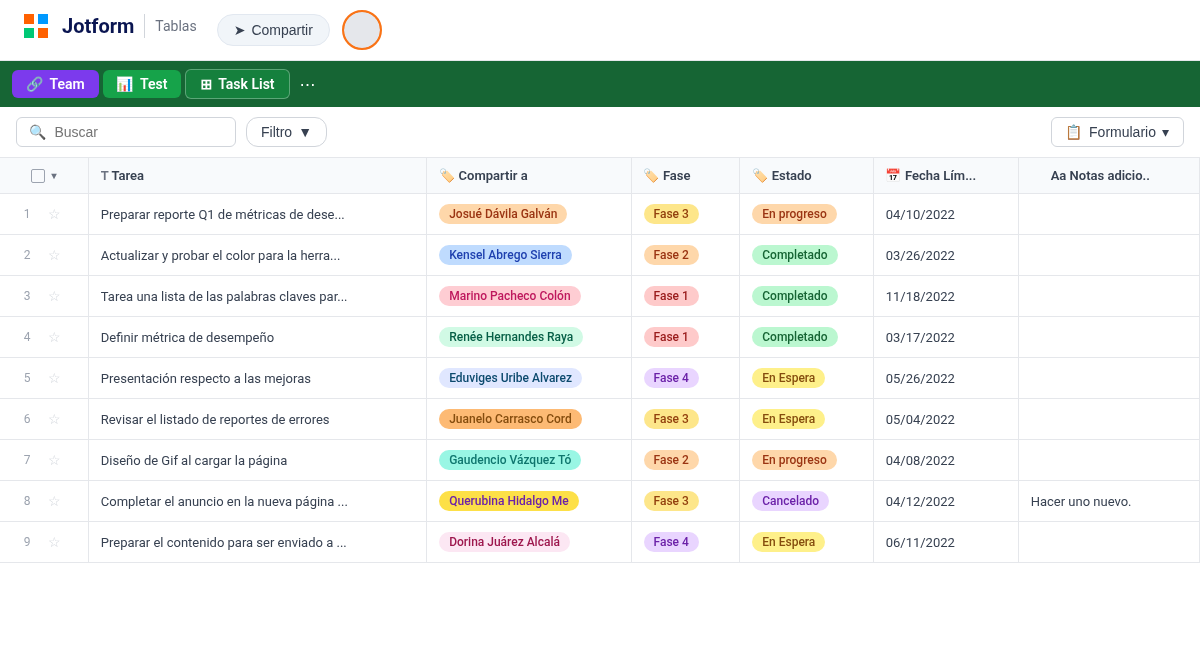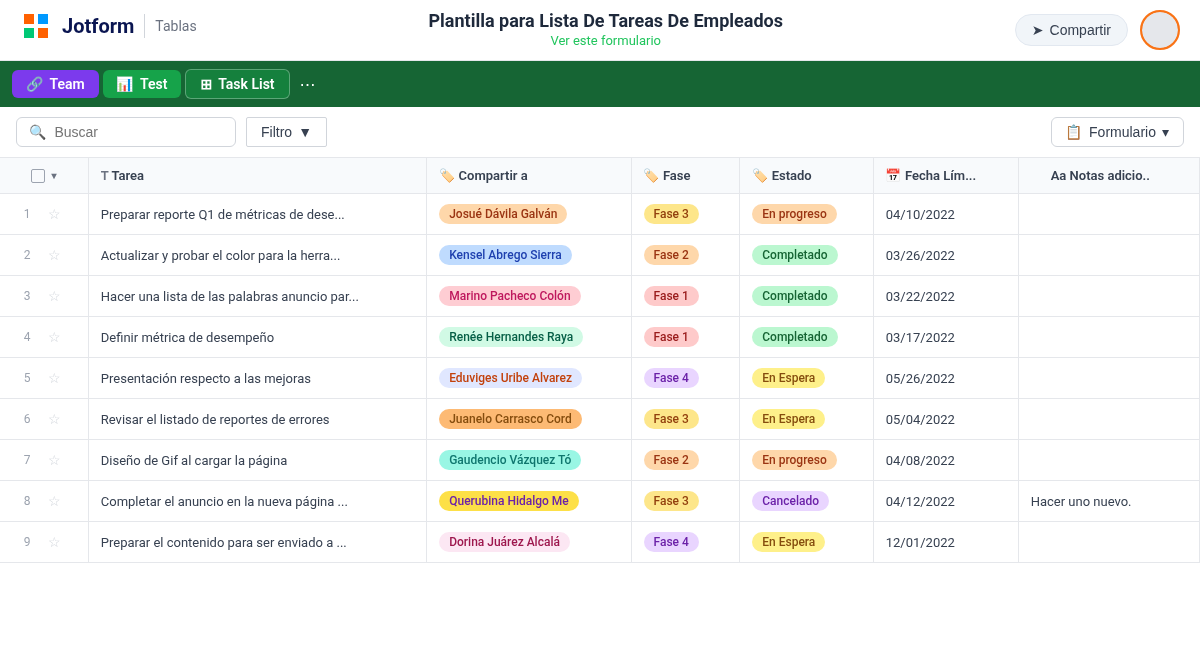--- a/index.html
+++ b/index.html
@@ -147,21 +147,21 @@
       font-size: 14px;
       color: #6b7280;
       background: transparent;
       width: 100%;
     }
     .filter-btn {
       display: flex;
       align-items: center;
       gap: 6px;
       border: 1px solid #d1d5db;
-      border-radius: 2px;
+      border-radius: 12px;
       padding: 6px 14px;
       cursor: pointer;
       background: #fff;
       font-size: 14px;
       color: #374151;
     }
     .toolbar-spacer { flex: 1; }
     .formulario-btn {
       display: flex;
       align-items: center;
@@ -267,24 +267,20 @@
       <polygon points="4,4 14,4 14,14 4,14" fill="#FF6100"></polygon>
       <polygon points="18,4 28,4 28,14 18,14" fill="#0099FF"></polygon>
       <polygon points="4,18 14,18 14,28 4,28" fill="#00C875"></polygon>
       <polygon points="18,18 28,18 28,28 18,28" fill="#FF6100"></polygon>
     </svg>
     <span class="logo-text">Jotform</span>
     <div class="divider-v"></div>
     <span class="tablas-label">Tablas</span>
   </div>
 
-  <div class="header-title-area">
-    <div class="header-title">Plantilla para Lista De Tareas De Empleados</div>
-    <div class="header-subtitle">Ver este formulario</div>
-  </div>
 
   <div class="header-actions">
     <button class="share-button">
       <span>➤</span>
       <span>Compartir</span>
     </button>
     <div class="avatar">
       <div class="avatar-inner"></div>
     </div>
   </div>
@@ -413,33 +409,33 @@
     </td>
   </tr>
         <tr>
     <td class="checkbox-cell">
       <div class="row-controls">
         <span class="row-num">3</span>
         <span class="star-icon">☆</span>
       </div>
     </td>
     <td>
-      <span>Hacer una lista de las palabras anuncio par...</span>
+      <span>Tarea una lista de las palabras claves par...</span>
     </td>
     <td>
       <span class="badge" style="background:#fecdd3;color:#be185d">Marino Pacheco Colón</span>
     </td>
     <td>
       <span class="badge" style="background:#fecaca;color:#991b1b">Fase 1</span>
     </td>
     <td>
       <span class="badge" style="background:#bbf7d0;color:#166534">Completado</span>
     </td>
     <td>
-      <span>03/22/2022</span>
+      <span>11/18/2022</span>
     </td>
     <td>
       <span></span>
     </td>
   </tr>
         <tr>
     <td class="checkbox-cell">
       <div class="row-controls">
         <span class="row-num">4</span>
         <span class="star-icon">☆</span>
@@ -468,21 +464,21 @@
     <td class="checkbox-cell">
       <div class="row-controls">
         <span class="row-num">5</span>
         <span class="star-icon">☆</span>
       </div>
     </td>
     <td>
       <span>Presentación respecto a las mejoras</span>
     </td>
     <td>
-      <span class="badge" style="background:#e0e7ff;color:#c2410c">Eduviges Uribe Alvarez</span>
+      <span class="badge" style="background:#e0e7ff;color:#0c4a6e">Eduviges Uribe Alvarez</span>
     </td>
     <td>
       <span class="badge" style="background:#e9d5ff;color:#6b21a8">Fase 4</span>
     </td>
     <td>
       <span class="badge" style="background:#fef08a;color:#854d0e">En Espera</span>
     </td>
     <td>
       <span>05/26/2022</span>
     </td>
@@ -581,21 +577,21 @@
     <td>
       <span class="badge" style="background:#fce7f3;color:#9d174d">Dorina Juárez Alcalá</span>
     </td>
     <td>
       <span class="badge" style="background:#e9d5ff;color:#6b21a8">Fase 4</span>
     </td>
     <td>
       <span class="badge" style="background:#fef08a;color:#854d0e">En Espera</span>
     </td>
     <td>
-      <span>12/01/2022</span>
+      <span>06/11/2022</span>
     </td>
     <td>
       <span></span>
     </td>
   </tr>
       </tbody>
   </table>
 </div>
 
 </body></html>

